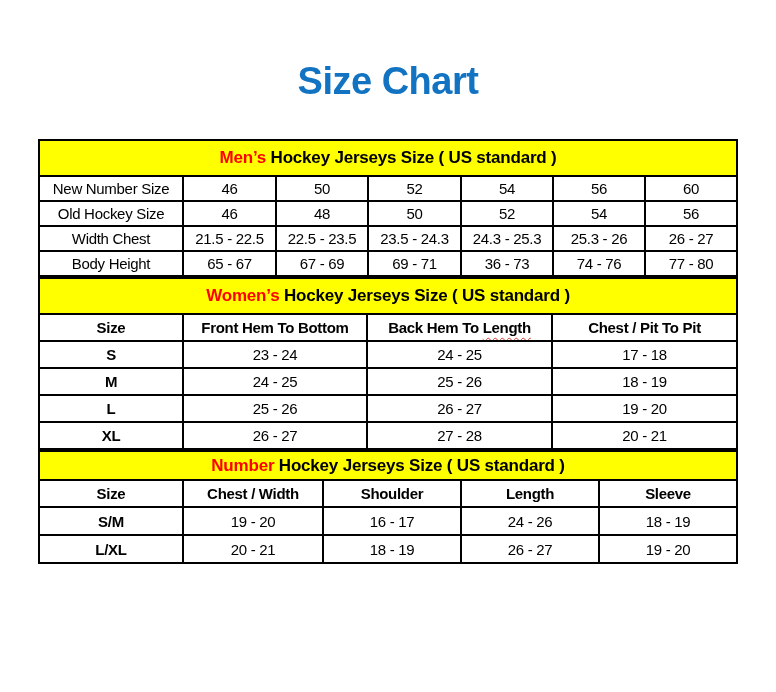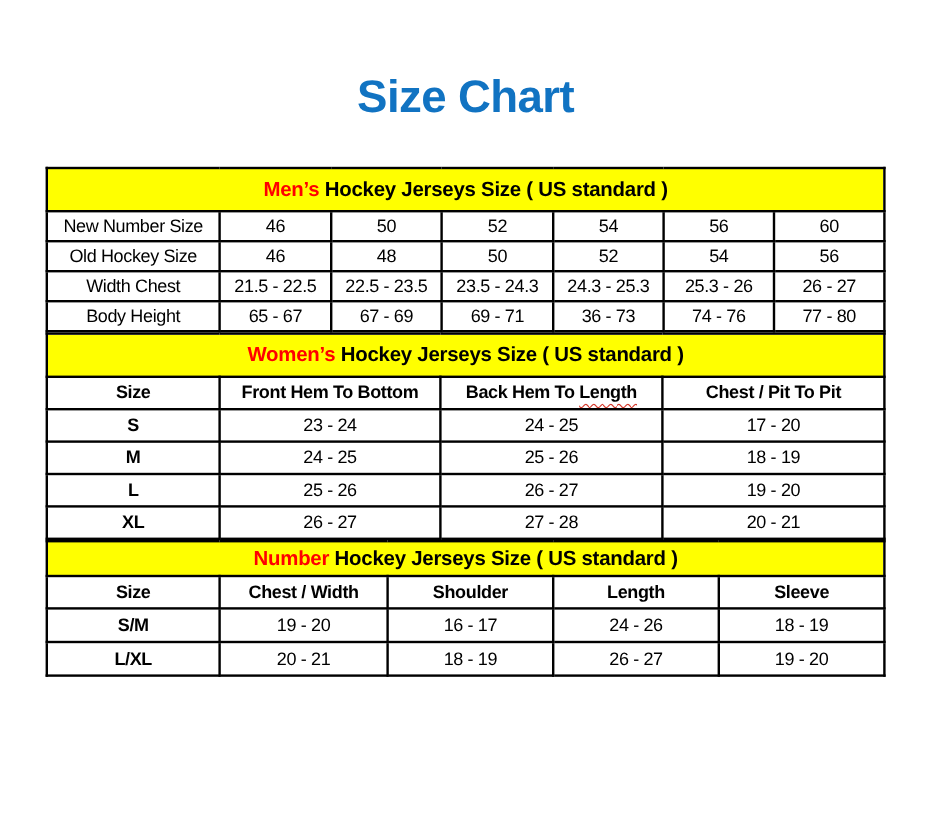--- a/index.html
+++ b/index.html
@@ -139,21 +139,21 @@
             <th>Front Hem To Bottom</th>
             <th>Back Hem To <span class="squiggle">Length</span></th>
             <th>Chest / Pit To Pit</th>
           </tr>
         </thead>
       <tbody>
           <tr class="data-row">
             <td class="row-label">S</td>
             <td class="value-cell">23 - 24</td>
             <td class="value-cell">24 - 25</td>
-            <td class="value-cell">17 - 20</td>
+            <td class="value-cell">17 - 18</td>
           </tr>
           <tr class="data-row">
             <td class="row-label">M</td>
             <td class="value-cell">24 - 25</td>
             <td class="value-cell">25 - 26</td>
             <td class="value-cell">18 - 19</td>
           </tr>
           <tr class="data-row">
             <td class="row-label">L</td>
             <td class="value-cell">25 - 26</td>

